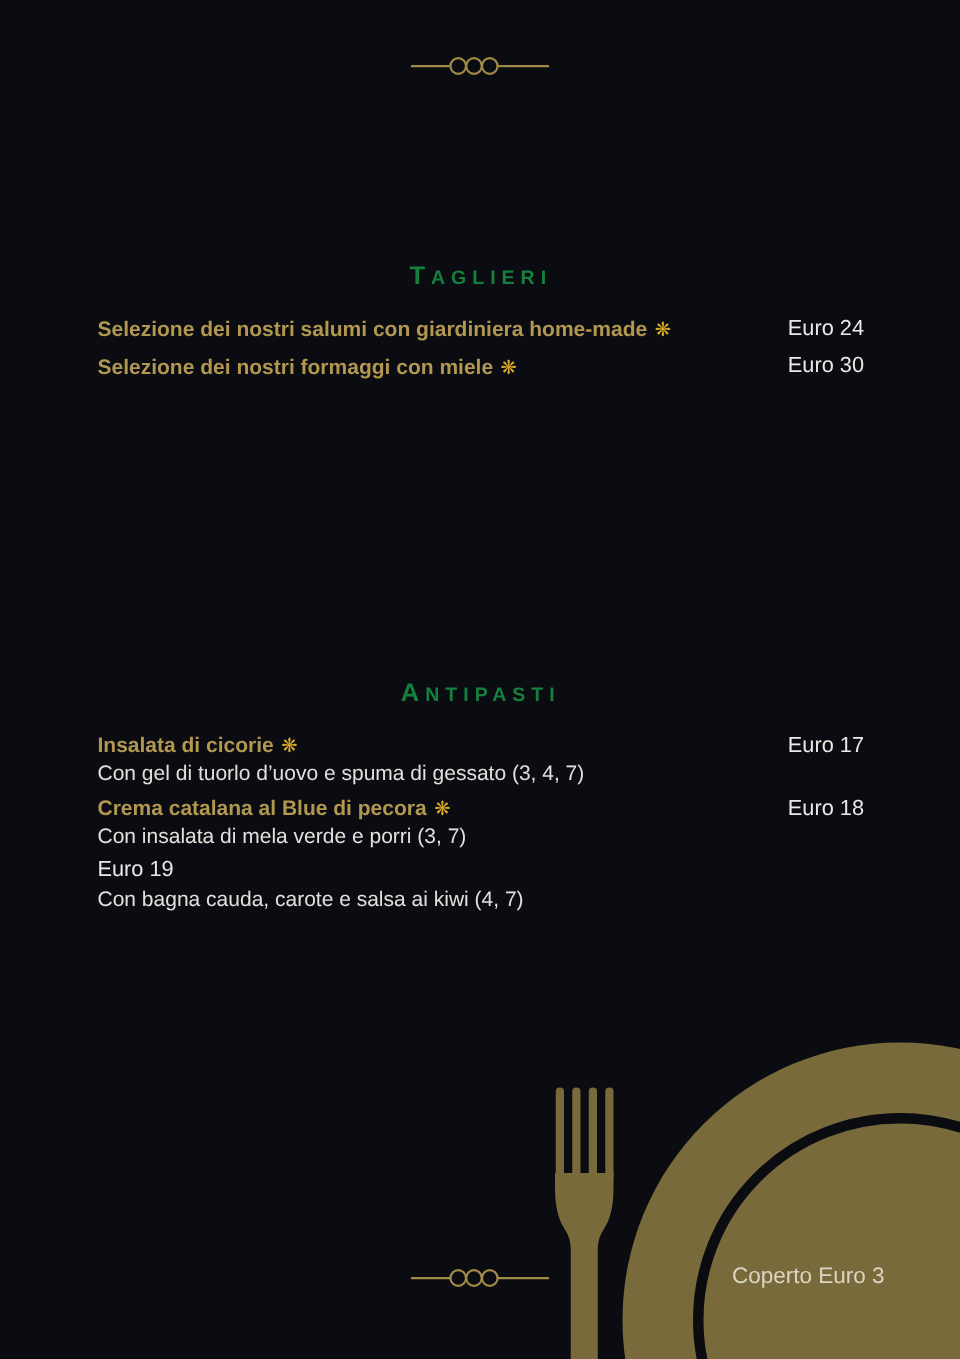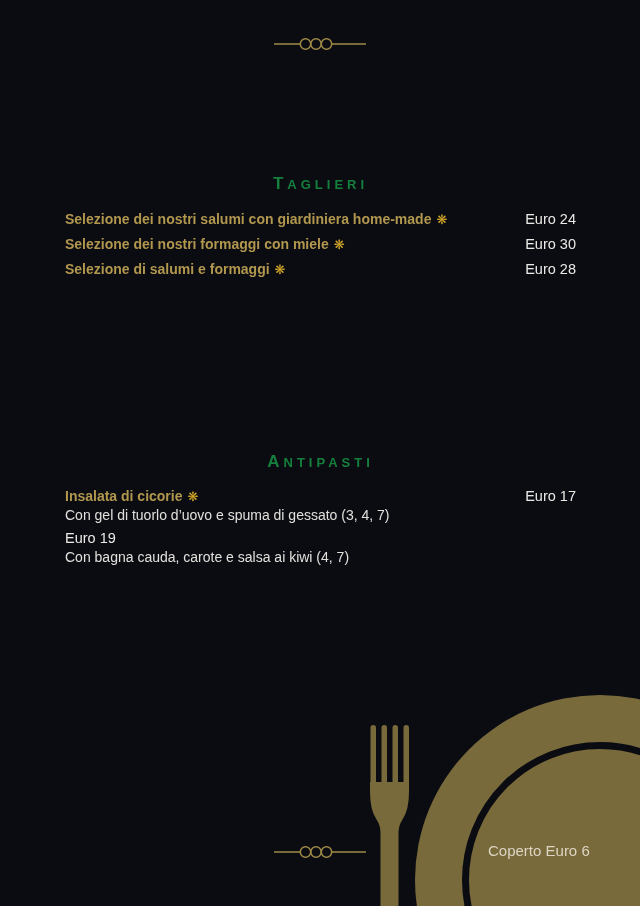--- a/index.html
+++ b/index.html
@@ -87,36 +87,39 @@
   <h2 class="section-title">Taglieri</h2>
   <div class="rows-simple">
     <div class="menu-row">
       <span class="item-name"><span>Selezione dei nostri salumi con giardiniera home-made</span><span class="frozen-icon">❋</span></span>
       <span class="item-price">Euro 24</span>
     </div>
     <div class="menu-row">
       <span class="item-name"><span>Selezione dei nostri formaggi con miele</span><span class="frozen-icon">❋</span></span>
       <span class="item-price">Euro 30</span>
     </div>
-    <div class="menu-row">
-      <span class="item-name"><span>Selezione di salumi e formaggi</span><span class="frozen-icon">❋</span></span>
-      <span class="item-price">Euro 28</span>
-    </div>
   </div>
 </div>
 
 <div class="menu-section section-antipasti">
   <h2 class="section-title">Antipasti</h2>
   <div class="blocks">
     <div class="menu-block">
       <div class="top-line">
         <span class="item-name"><span>Insalata di cicorie</span><span class="frozen-icon">❋</span></span>
         <span class="item-price">Euro 17</span>
       </div>
       <div class="item-desc">Con gel di tuorlo d’uovo e spuma di gessato (3, 4, 7)</div>
+    </div>
+    <div class="menu-block">
+      <div class="top-line">
+        <span class="item-name"><span>Crema catalana al Blue di pecora</span><span class="frozen-icon">❋</span></span>
+        <span class="item-price">Euro 18</span>
+      </div>
+      <div class="item-desc">Con insalata di mela verde e porri (3, 7)</div>
     </div>
     <div class="menu-block">
       <div class="top-line">
         <span class="item-price">Euro 19</span>
       </div>
       <div class="item-desc">Con bagna cauda, carote e salsa ai kiwi (4, 7)</div>
     </div>
   </div>
 </div>
 
@@ -133,13 +136,13 @@
 </svg>
 
 <svg class="ornament ornament-bottom" viewBox="0 0 92 14" fill="none" stroke="#a08a48" stroke-width="1.5">
   <line x1="0" y1="7" x2="26.5" y2="7"></line>
   <circle cx="31.5" cy="7" r="5.2"></circle>
   <circle cx="42" cy="7" r="5.2"></circle>
   <circle cx="52.5" cy="7" r="5.2"></circle>
   <line x1="57.5" y1="7" x2="92" y2="7"></line>
 </svg>
 
-<div class="coperto">Coperto Euro 6</div>
+<div class="coperto">Coperto Euro 3</div>
 
 </body></html>

